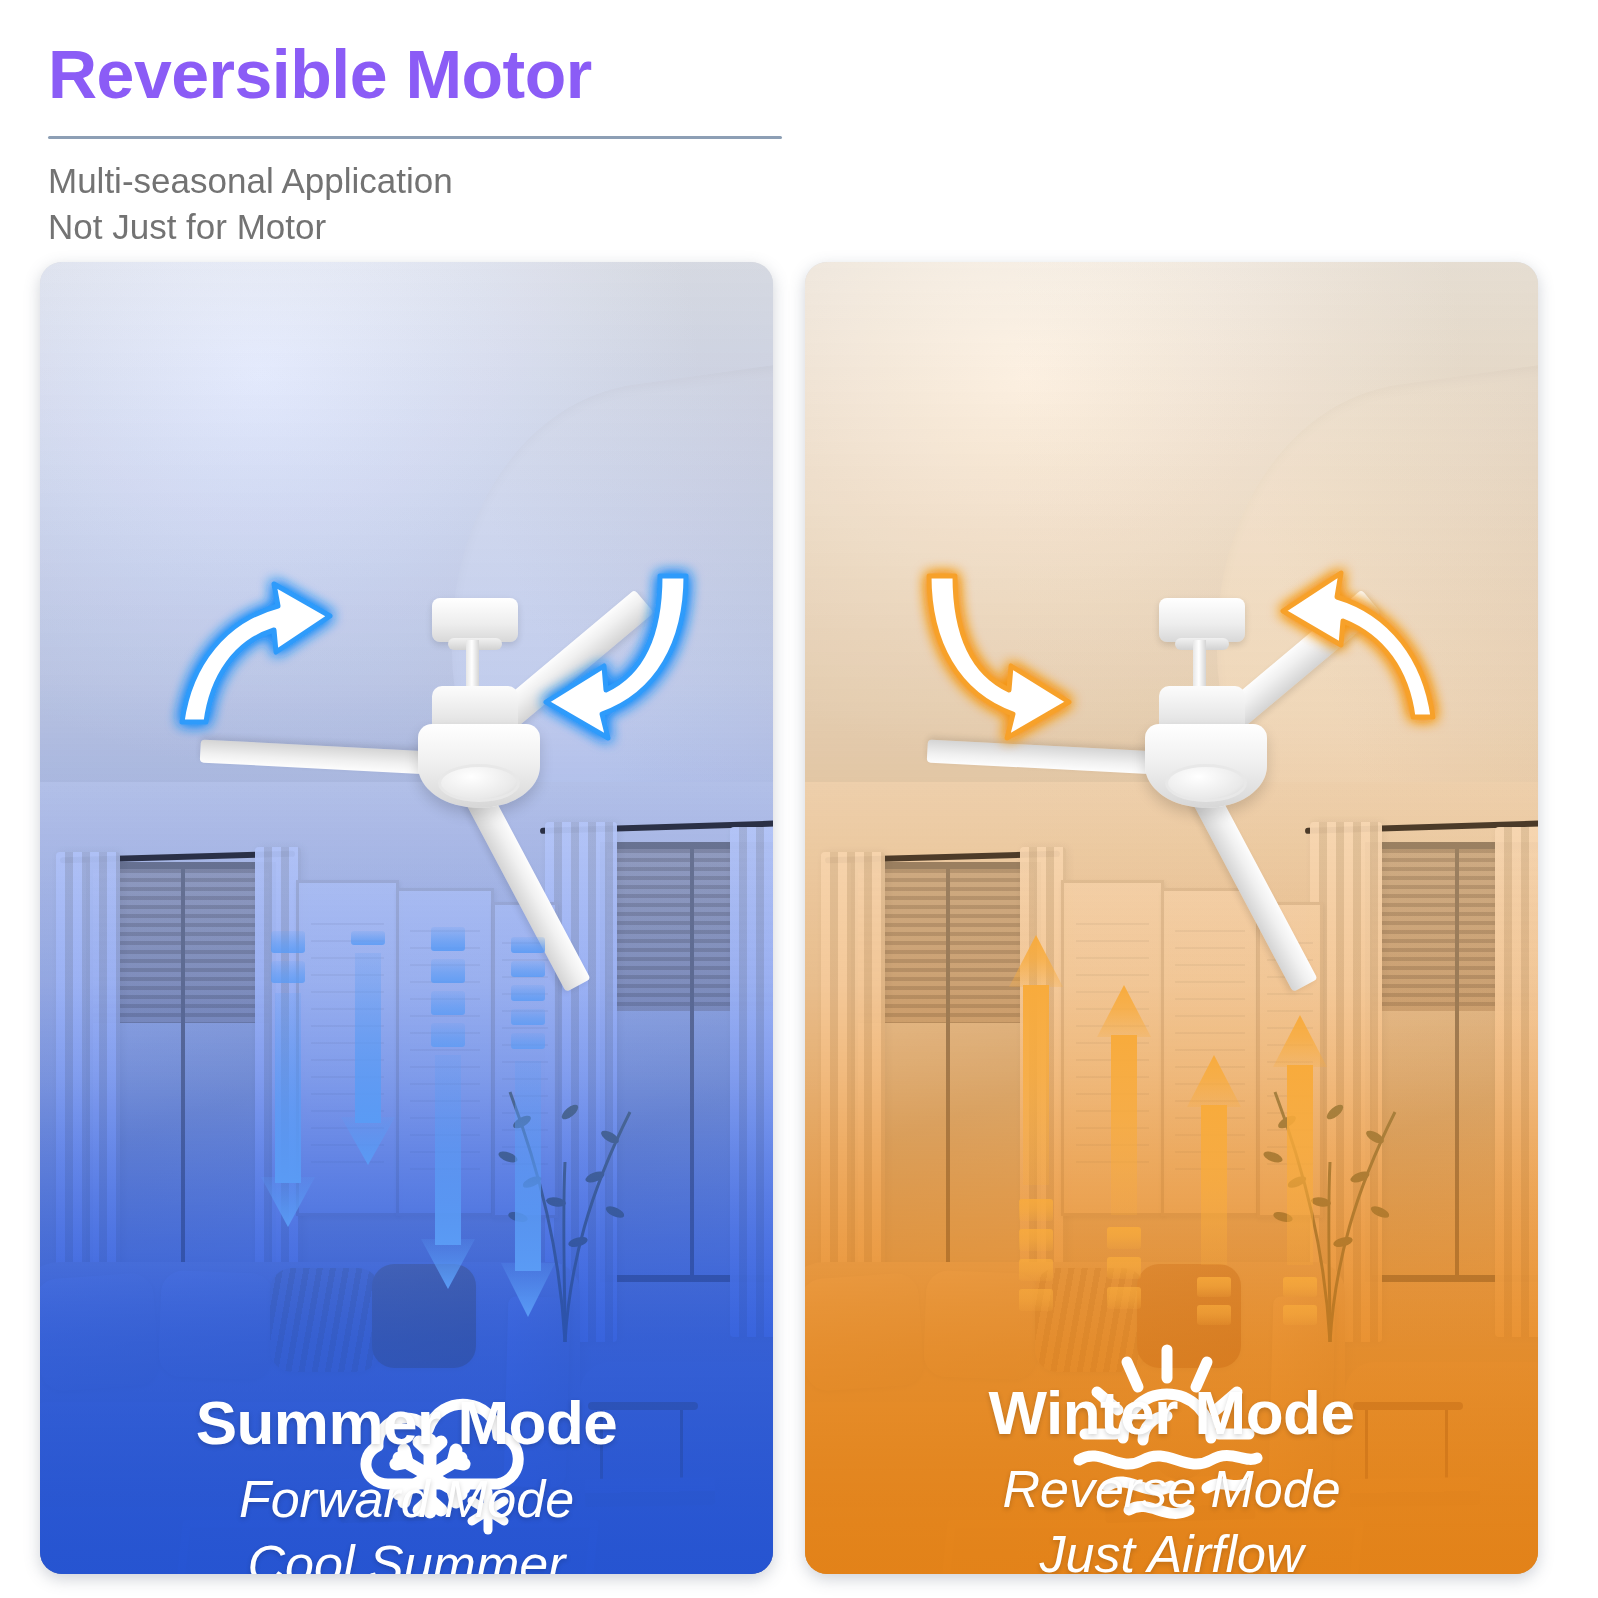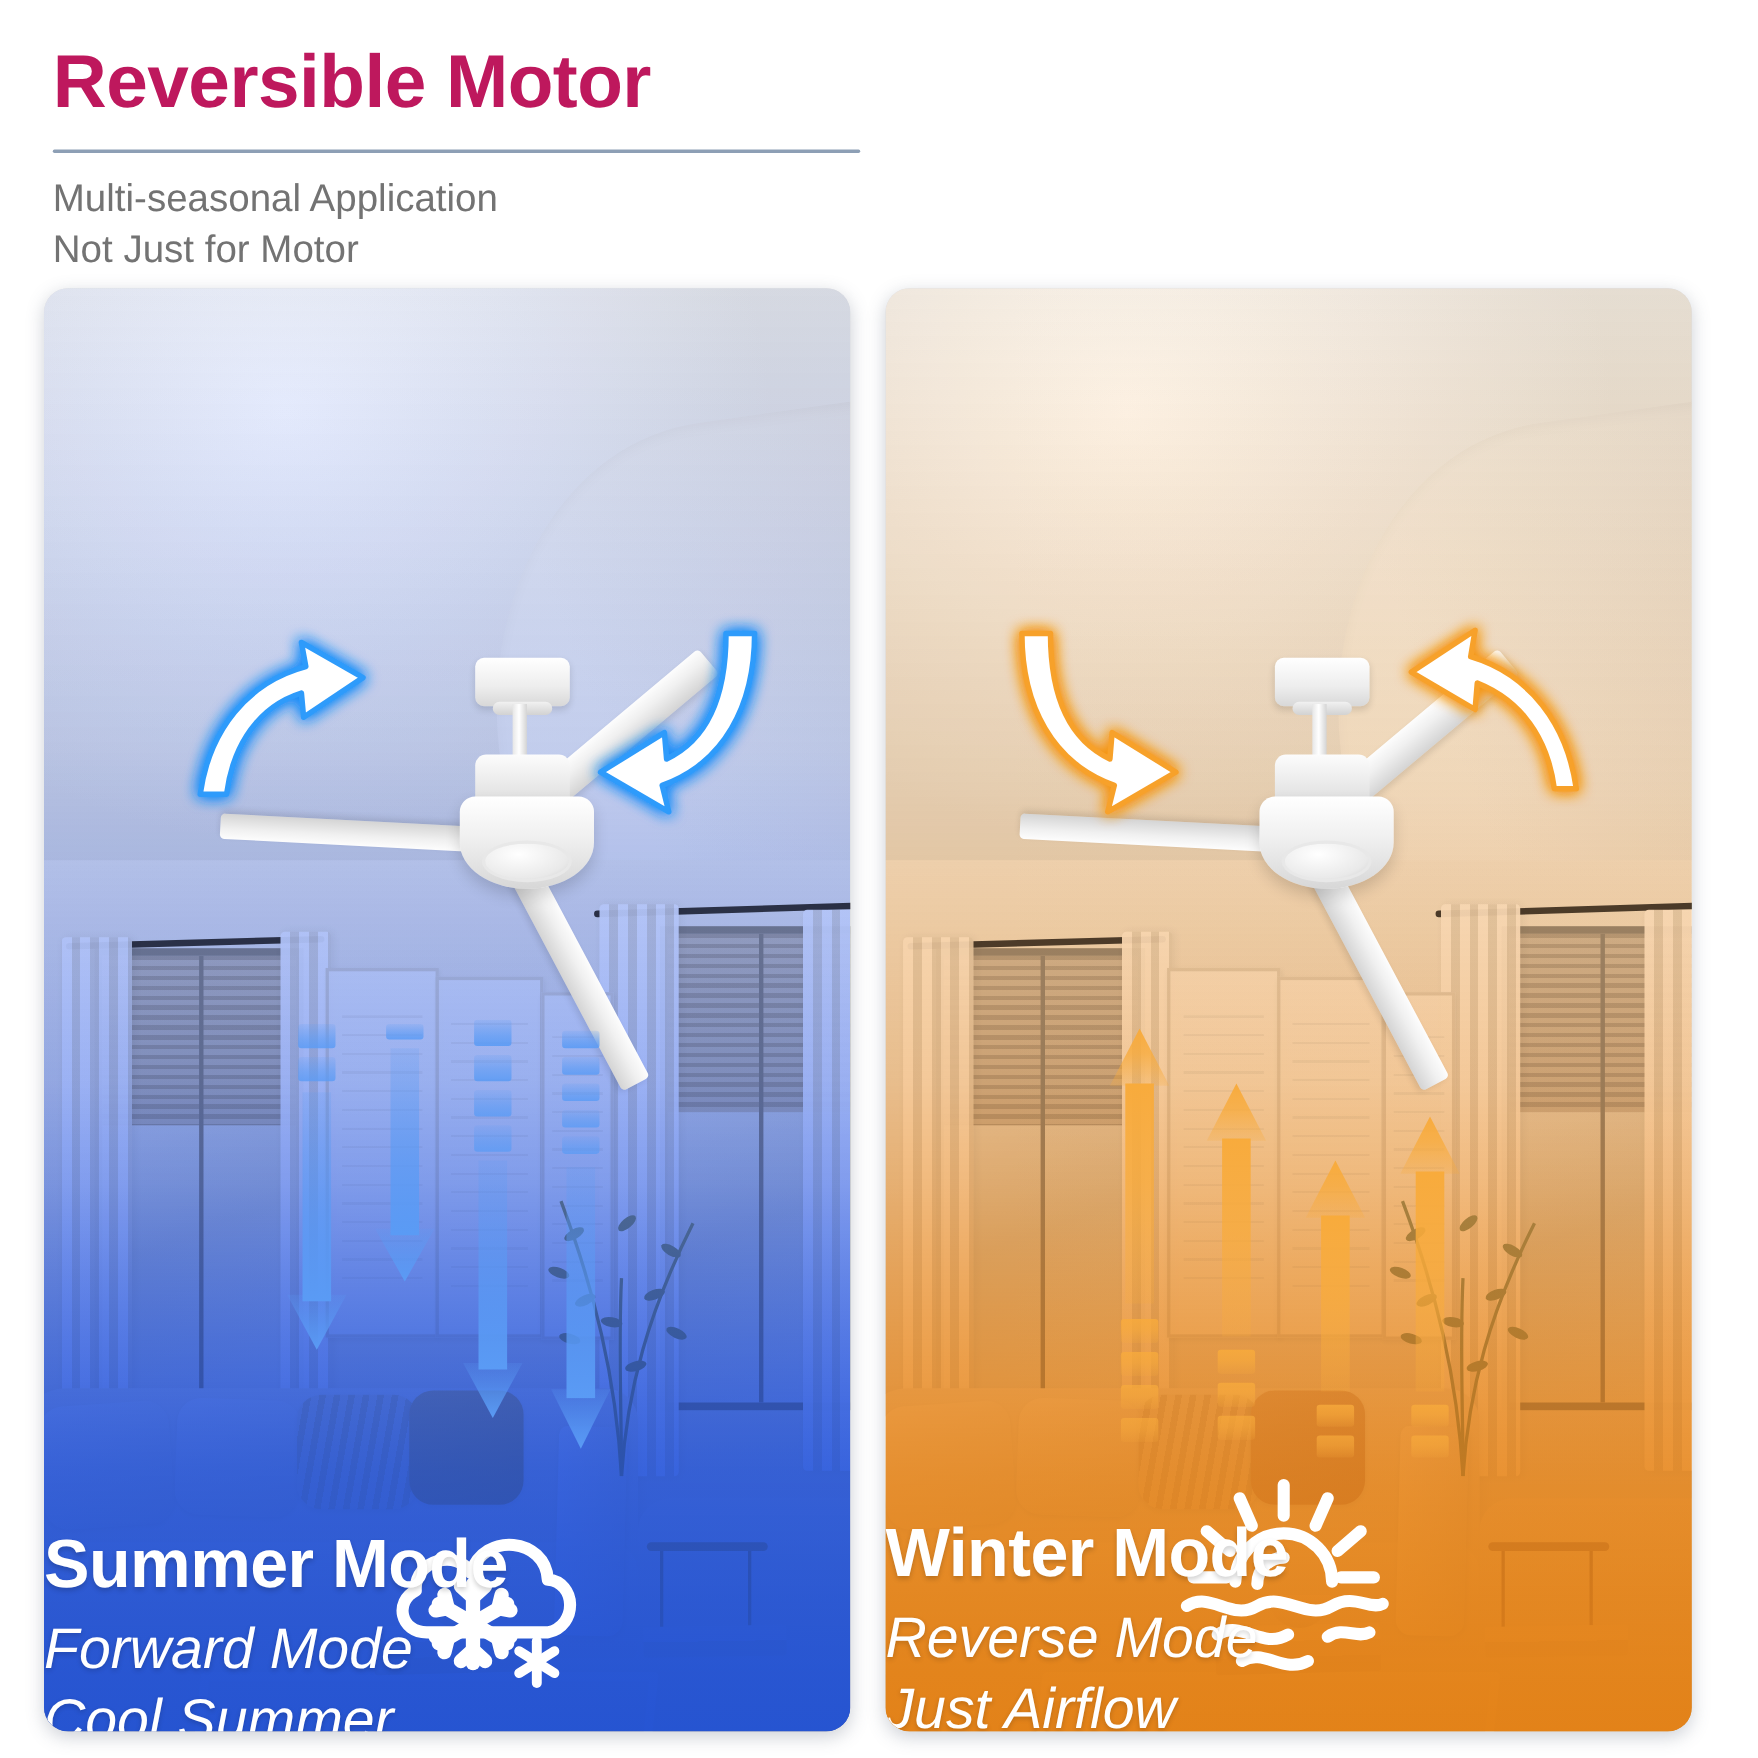--- a/index.html
+++ b/index.html
@@ -8,21 +8,21 @@
     font-family:"Liberation Sans", sans-serif;
     -webkit-font-smoothing:antialiased;
   }
   .page{position:relative;width:1598px;height:1598px;background:#fff;}
 
   
   .header{position:absolute;left:0;top:0;width:1598px;height:250px;}
   .title{
     position:absolute;left:48px;top:40px;
     font-size:68px;font-weight:bold;letter-spacing:-0.5px;
-    color:#be185d;line-height:1;
+    color:#8b5cf6;line-height:1;
   }
   .title-rule{
     position:absolute;left:48px;top:136px;width:734px;height:3px;
     background:#8d9fb5;border-radius:2px;
   }
   .subtitle{
     position:absolute;left:48px;top:158px;
     font-size:35px;color:#737373;line-height:1.32;font-weight:400;
   }
   .subtitle div{white-space:nowrap;}
@@ -249,21 +249,21 @@
 
   
   .rot{position:absolute;width:230px;height:180px;}
   .rot svg{width:100%;height:100%;overflow:visible;}
 
   
   .mode-icon{position:absolute;}
   .mode-icon svg{overflow:visible;}
 
   
-  .caption{position:absolute;width:100%;text-align:left;color:#fff;}
+  .caption{position:absolute;width:100%;text-align:center;color:#fff;}
   .caption .big{
     font-size:62px;font-weight:bold;line-height:1.05;letter-spacing:-0.5px;
     text-shadow:0 2px 5px rgba(0,0,0,.18);
   }
   .caption .small{
     margin-top:12px;font-size:52px;font-style:italic;line-height:1.25;font-weight:500;
     text-shadow:0 2px 5px rgba(0,0,0,.18);
   }
 </style>
 </head>

